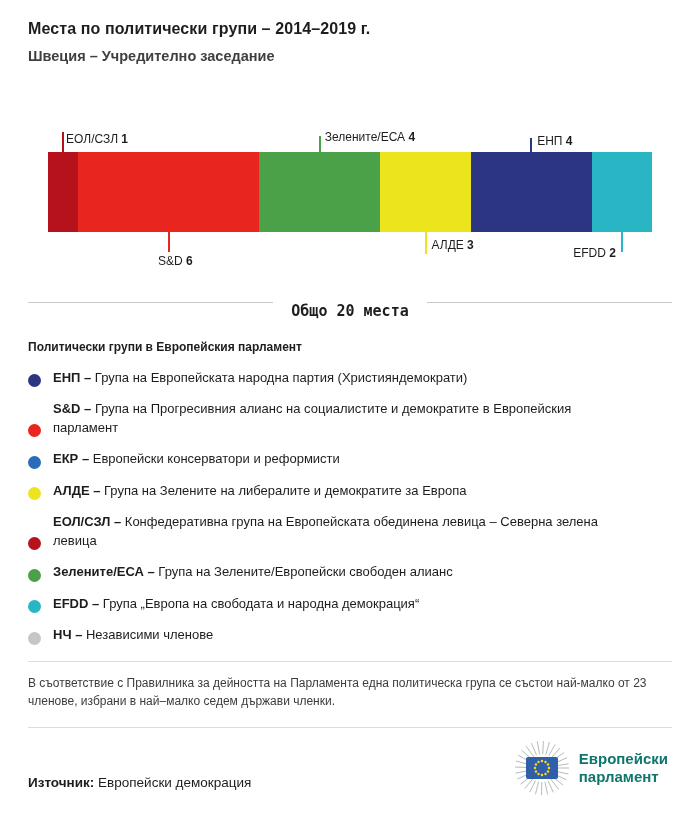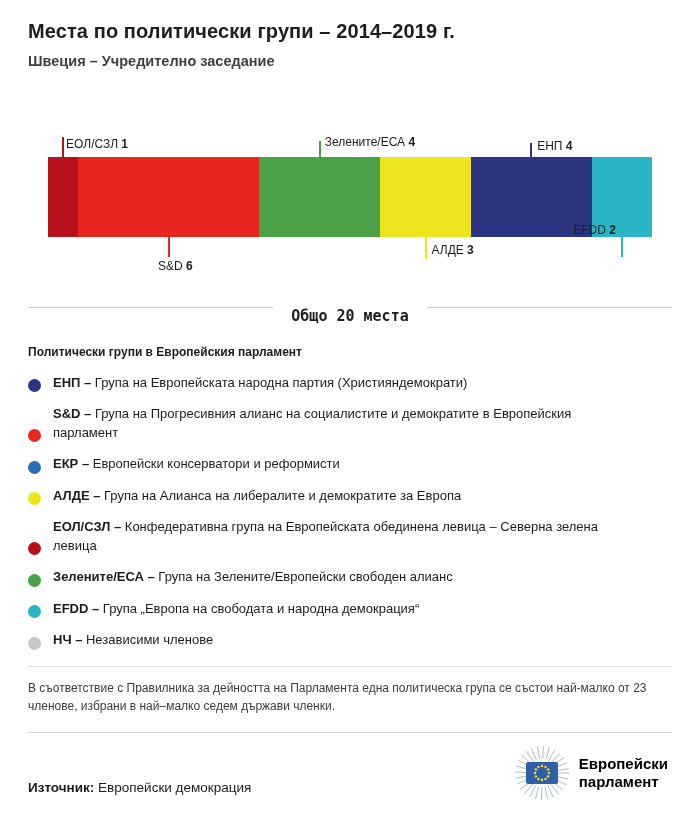--- a/index.html
+++ b/index.html
@@ -4,21 +4,21 @@
 <style>
   * { margin:0; padding:0; box-sizing:border-box; }
   html,body { background:#ffffff; }
   body {
     width:700px; height:822px; overflow:hidden;
     font-family:"Liberation Sans", sans-serif;
     color:#1d1d1b;
   }
   .page { padding:20px 28px 20px; }
 
-  .title { font-size:20px; font-weight:700; letter-spacing:.1px; }
+  .title { font-size:16px; font-weight:700; letter-spacing:.1px; }
   .subtitle { font-size:14.5px; font-weight:700; color:#3f3f3f; margin-top:10px; }
 
   .chart { position:relative; height:170px; margin-top:48px; }
   .bar { position:absolute; left:20px; top:40px; width:604px; height:80px; display:flex; }
   .segment { height:100%; }
   .callout-line { position:absolute; width:2px; }
   .callout-label { position:absolute; font-size:12px; white-space:nowrap; color:#1d1d1b; }
   .callout-label b { font-weight:700; }
 
   .total-row { display:flex; margin-top:20px; }
@@ -32,21 +32,21 @@
   .legend-text { margin-left:12px; font-size:13px; line-height:1.42; max-width:585px; }
   .legend-text strong { font-weight:700; }
 
   hr.rule-line { border:none; border-top:1px solid #dcdcdc; margin:16px 0 0; }
   .footnote { font-size:12px; line-height:1.55; color:#3c3c3c; margin-top:12px; max-width:645px; }
 
   .footer { display:flex; justify-content:space-between; align-items:flex-end; margin-top:12px; }
   .source { font-size:13.5px; padding-bottom:6px; }
   .source strong { font-weight:700; }
   .logo { display:flex; align-items:center; gap:9px; padding-right:4px; }
-  .logo-text { color:#000000; font-weight:700; font-size:15px; line-height:1.18; }
+  .logo-text { color:#0f766e; font-weight:700; font-size:15px; line-height:1.18; }
 </style>
 </head>
 <body>
 
 <div class="page">
 
   <h1 class="title">Места по политически групи – 2014–2019 г.</h1>
   <h2 class="subtitle">Швеция – Учредително заседание</h2>
 
   <div class="chart" id="chart">
@@ -62,21 +62,21 @@
       <div class="callout-label" style="top: 20px; left: 38.1px;"><span>ЕОЛ/СЗЛ </span><b>1</b></div>
       <div class="callout-line" style="left: 139.8px; top: 120px; height: 20px; background: rgb(232, 37, 31);"></div>
       <div class="callout-label" style="top: 142px; left: 130px;"><span>S&amp;D </span><b>6</b></div>
       <div class="callout-line" style="left: 290.8px; top: 24px; height: 16px; background: rgb(74, 161, 71);"></div>
       <div class="callout-label" style="top: 18px; left: 296.8px;"><span>Зелените/ЕСА </span><b>4</b></div>
       <div class="callout-line" style="left: 396.5px; top: 120px; height: 22px; background: rgb(236, 229, 30);"></div>
       <div class="callout-label" style="top: 126px; left: 403.5px;"><span>АЛДЕ </span><b>3</b></div>
       <div class="callout-line" style="left: 502.2px; top: 26px; height: 14px; background: rgb(43, 53, 130);"></div>
       <div class="callout-label" style="top: 22px; left: 509.2px;"><span>ЕНП </span><b>4</b></div>
       <div class="callout-line" style="left: 592.8px; top: 120px; height: 20px; background: rgb(41, 181, 195);"></div>
-      <div class="callout-label" style="top: 106px; right: 56.2px;"><span>EFDD </span><b>2</b></div>
+      <div class="callout-label" style="top: 134px; right: 56.2px;"><span>EFDD </span><b>2</b></div>
     </div>
 
   <div class="total-row">
     <span class="rule"></span>
     <span class="total-label">Общо 20 места</span>
     <span class="rule"></span>
   </div>
 
   <h3 class="legend-heading">Политически групи в Европейския парламент</h3>
 
@@ -88,21 +88,21 @@
       <div class="legend-row">
         <span class="dot" style="background: rgb(232, 37, 31);"></span>
         <p class="legend-text"><strong>S&amp;D – </strong><span>Група на Прогресивния алианс на социалистите и демократите в Европейския парламент</span></p>
       </div>
       <div class="legend-row">
         <span class="dot" style="background: rgb(42, 108, 181);"></span>
         <p class="legend-text"><strong>ЕКР – </strong><span>Европейски консерватори и реформисти</span></p>
       </div>
       <div class="legend-row">
         <span class="dot" style="background: rgb(236, 229, 30);"></span>
-        <p class="legend-text"><strong>АЛДЕ – </strong><span>Група на Алианса на либералите и демократите за Европа</span></p>
+        <p class="legend-text"><strong>АЛДЕ – </strong><span>Група на Зелените на либералите и демократите за Европа</span></p>
       </div>
       <div class="legend-row">
         <span class="dot" style="background: rgb(181, 18, 27);"></span>
         <p class="legend-text"><strong>ЕОЛ/СЗЛ – </strong><span>Конфедеративна група на Европейската обединена левица – Северна зелена левица</span></p>
       </div>
       <div class="legend-row">
         <span class="dot" style="background: rgb(74, 161, 71);"></span>
         <p class="legend-text"><strong>Зелените/ЕСА – </strong><span>Група на Зелените/Европейски свободен алианс</span></p>
       </div>
       <div class="legend-row">

